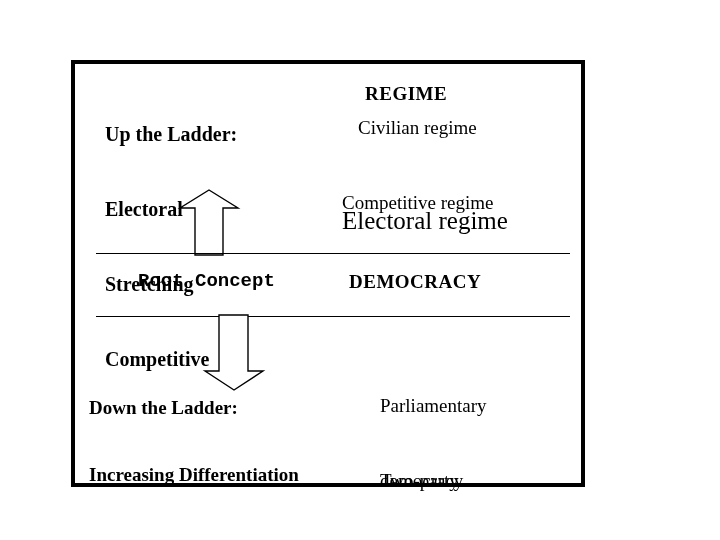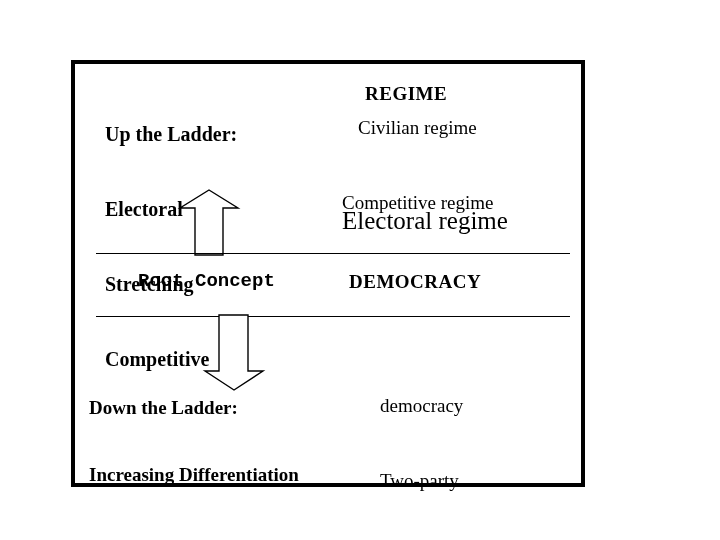--- a/index.html
+++ b/index.html
@@ -198,20 +198,21 @@
   <div class="txt democracy-head">DEMOCRACY</div>
 
   <svg class="arrow-svg arrow-down-wrap" viewBox="0 0 62 78">
     <polygon class="arrow-shape" points="16,1 16,57 2,57 31,76 60,57 45,57 45,1"></polygon>
   </svg>
 
   <div class="txt down-ladder-1">Down the Ladder:</div>
   <div class="txt down-ladder-2">Increasing Differentiation</div>
 
   <div class="txt reg dem-sub-1">
+    <div>Parliamentary</div>
     <div>democracy</div>
   </div>
 
   <div class="txt reg dem-sub-2">
     <div>Two-party</div>
     
   </div>
 
 </div>
 

